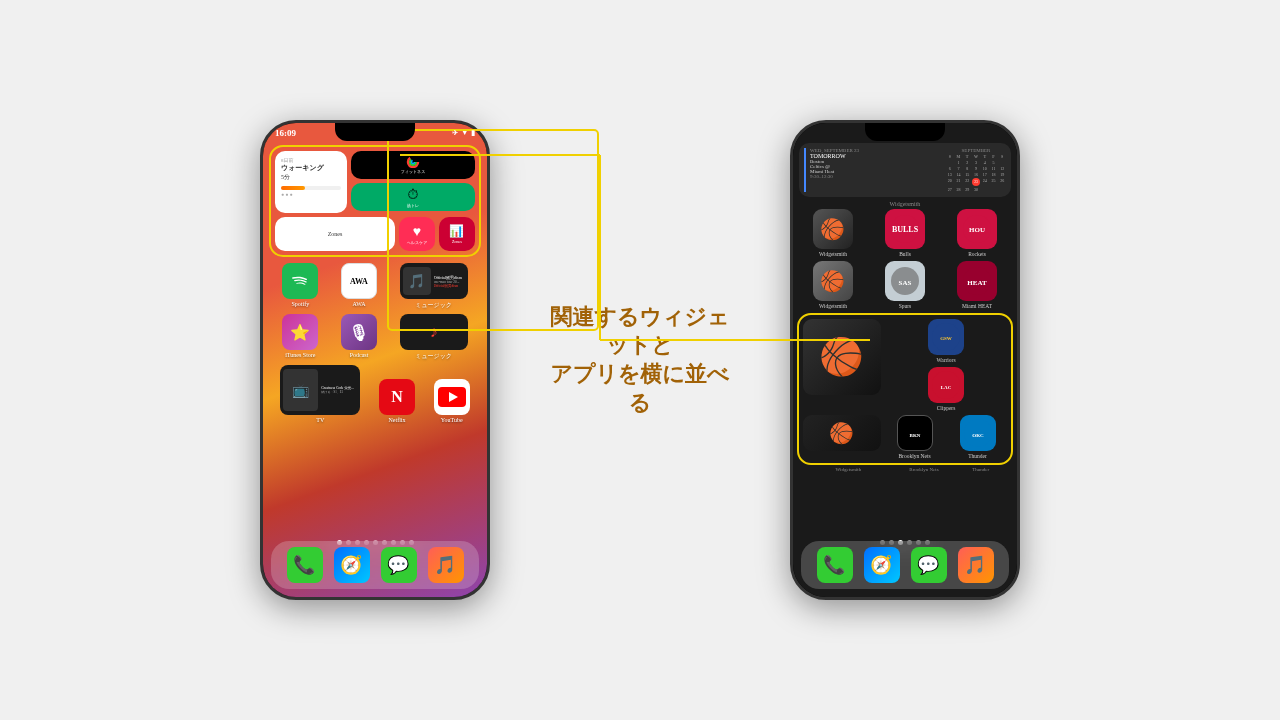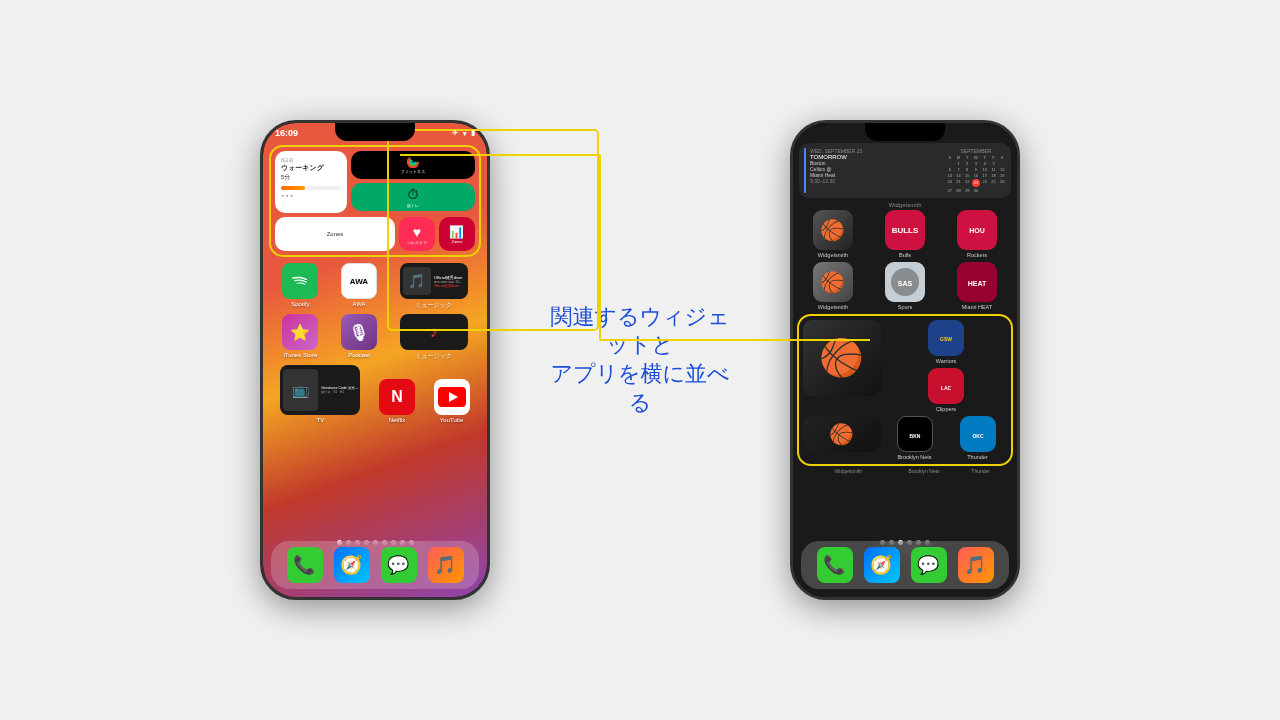--- a/index.html
+++ b/index.html
@@ -73,20 +73,21 @@
 
     
     .screen {
       position: absolute;
       top: 0;
       left: 0;
       right: 0;
       bottom: 0;
       border-radius: 28px;
       overflow: hidden;
+      font-family: Liberation Serif, serif;
     }
 
     
     .phone1 .screen {
       background: linear-gradient(160deg, #e8583e 0%, #e8583e 30%, #f5a623 50%, #c0392b 70%, #8e44ad 100%);
     }
 
     
     .phone2 .screen {
       background: #1a1a1a;
@@ -132,22 +133,22 @@
     .center-text {
       display: flex;
       flex-direction: column;
       align-items: center;
       gap: 6px;
       max-width: 180px;
     }
 
     .center-text h2 {
       font-size: 22px;
-      font-weight: 400;
-      color: #1d4ed8;
+      font-weight: 700;
+      color: #a16207;
       text-align: center;
       line-height: 1.3;
     }
 
     
     .dock {
       position: absolute;
       bottom: 8px;
       left: 8px;
       right: 8px;

